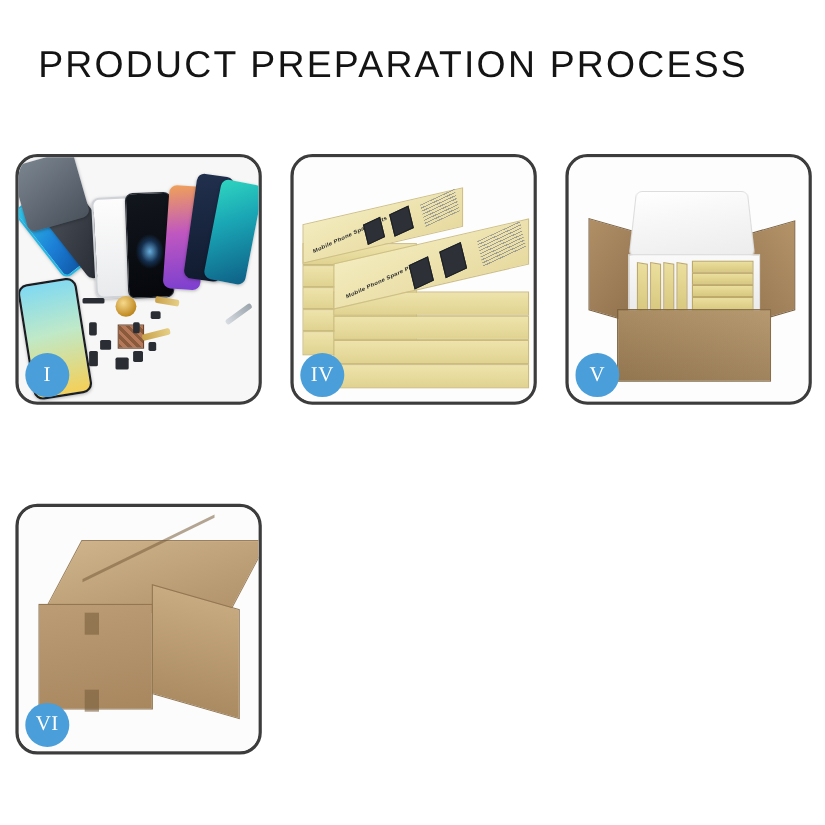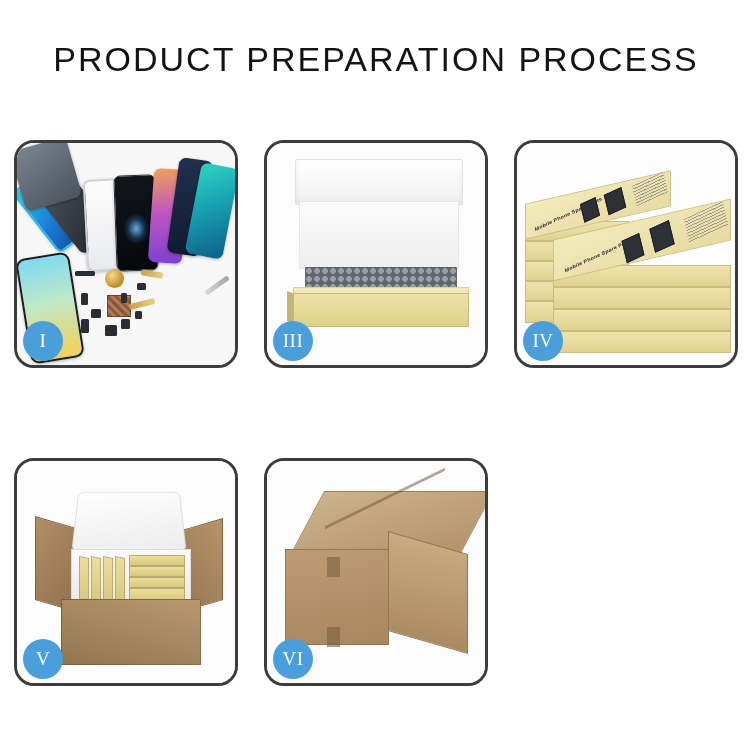--- a/index.html
+++ b/index.html
@@ -17,22 +17,21 @@
     width: 750px;
     height: 750px;
     background: #ffffff;
   }
 
   
   .header {
     position: absolute;
     top: 0; left: 0;
     width: 680px;
-    text-align: center;
-    margin-left: 36px;
+    text-align: right;
   }
   .title {
     margin-top: 42px;
     font-size: 34px;
     font-weight: 400;
     letter-spacing: 2.0px;
     color: #141414;
     white-space: nowrap;
     line-height: 1.0;
   }
@@ -412,31 +411,20 @@
         <div class="bit" style="left:104px;top:150px;width:6px;height:10px;"></div>
         <div class="bit" style="left:120px;top:140px;width:9px;height:7px;"></div>
         <div class="flex-strip" style="left:112px;top:158px;width:26px;height:6px;transform:rotate(-14deg);"></div>
         <div class="flex-strip" style="left:124px;top:128px;width:22px;height:6px;transform:rotate(10deg);"></div>
         <div class="tweezer"></div>
       </div>
       <div class="badge">I</div>
     </div>
 
 
-    <div class="panel">
-      <div class="scene p3">
-        <div class="lid3"></div>
-        <div class="foam3"></div>
-        <div class="wrap3"></div>
-        <div class="boxside3"></div>
-        <div class="boxedge3"></div>
-        <div class="boxbody3"></div>
-      </div>
-      <div class="badge">III</div>
-    </div>
 
     <div class="panel">
       <div class="scene p4">
         <div class="stack">
 
           <div class="sbox" style="left:0px;top:52px;width:104px;height:20px;"></div>
           <div class="sbox" style="left:0px;top:72px;width:104px;height:20px;"></div>
           <div class="sbox" style="left:0px;top:92px;width:104px;height:20px;"></div>
           <div class="sbox" style="left:0px;top:112px;width:104px;height:20px;"></div>
           <div class="sbox" style="left:0px;top:132px;width:104px;height:22px;"></div>

